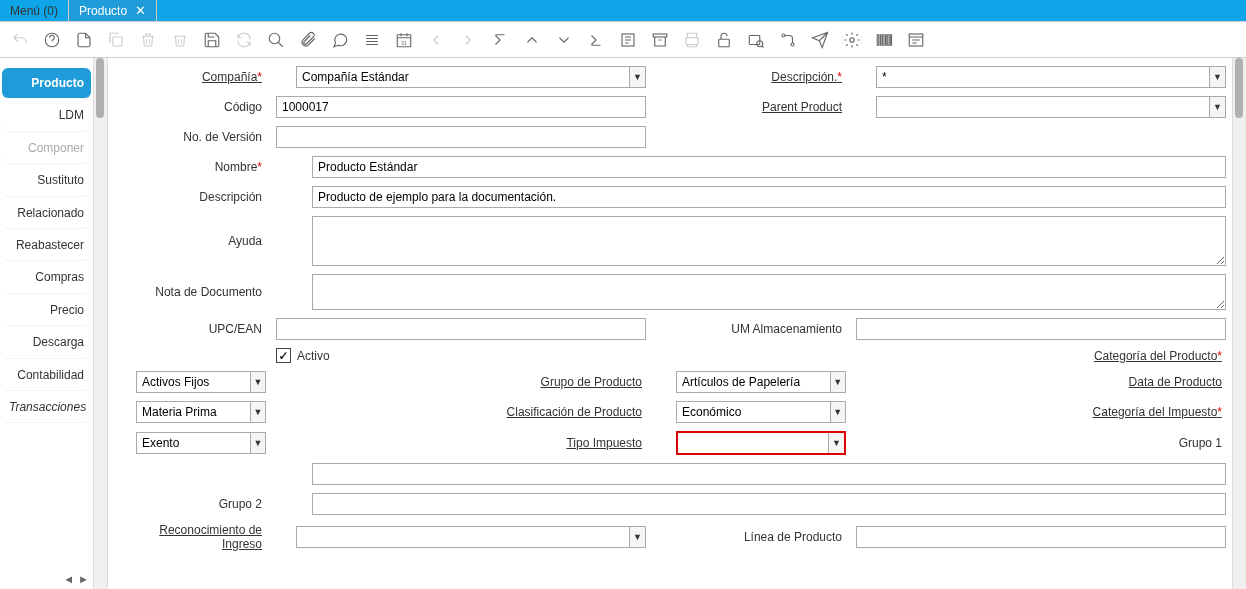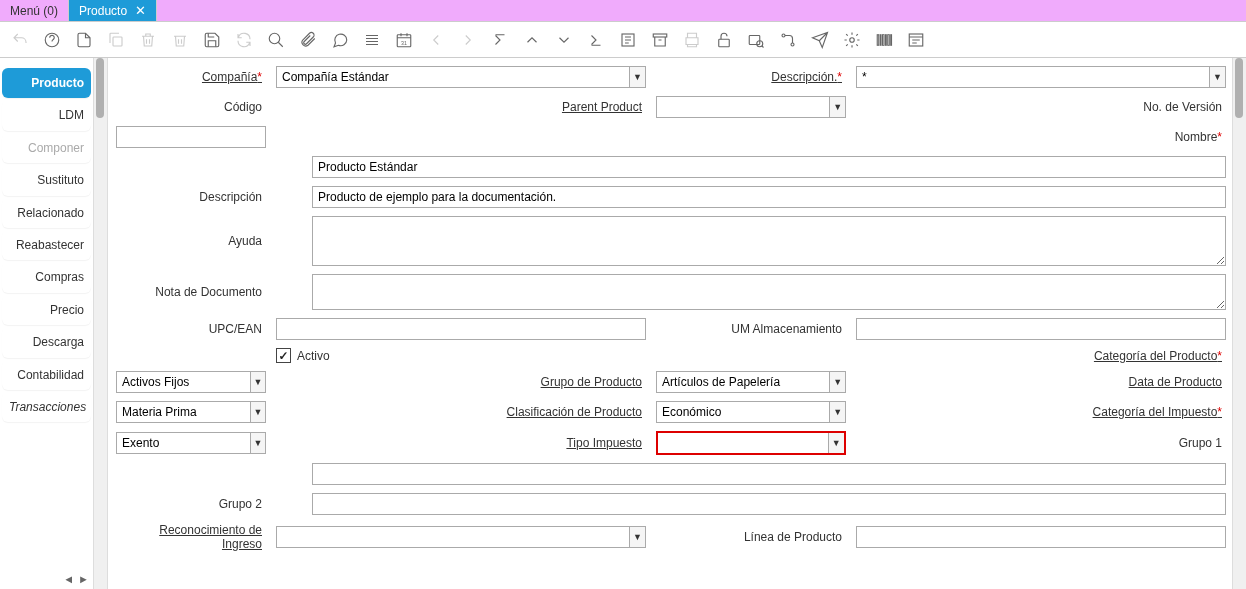--- a/index.html
+++ b/index.html
@@ -1,19 +1,19 @@
 <!DOCTYPE html>
 <html><head>
 <meta charset="utf-8">
 <style>
 * { box-sizing: border-box; margin: 0; padding: 0; }
 body { font-family: Arial, sans-serif; font-size: 12px; color: #333; background: #fff; width: 1246px; height: 589px; overflow: hidden; position: relative; }
 
 
-.tabs { display: flex; background: #f0abfc; border-bottom: 1px solid #ccc; height: 22px; }
+.tabs { display: flex; background: #0ea5e9; border-bottom: 1px solid #ccc; height: 22px; }
 .tab { padding: 3px 10px; font-size: 12px; border-right: 1px solid #ccc; display: flex; align-items: center; cursor: pointer; }
 .tab.active { background: #1e9bd8; color: #fff; }
 .tab .close { margin-left: 8px; font-size: 13px; color: #555; }
 .tab.active .close { color: #fff; }
 
 
 .toolbar { display: flex; align-items: center; height: 36px; padding: 4px 8px; border-bottom: 1px solid #ccc; gap: 8px; }
 .tool { width: 24px; height: 24px; display: flex; align-items: center; justify-content: center; cursor: pointer; color: #555; }
 .tool svg { width: 18px; height: 18px; stroke: #666; fill: none; stroke-width: 1.5; }
 .tool.disabled svg { stroke: #ccc; }
@@ -38,21 +38,21 @@
 
 .form { display: grid; grid-template-columns: 150px 370px 190px 370px; gap: 8px 10px; align-items: center; }
 .label { text-align: right; font-size: 12px; padding-right: 4px; }
 .label.link { text-decoration: underline; color: #333; }
 .req { color: #d00; }
 .field { display: flex; }
 .field input, .field textarea, .field select {
   width: 100%; border: 1px solid #aaa; padding: 3px 5px; font-size: 12px; font-family: inherit; background: #fff;
 }
 .field textarea { resize: both; }
-.combo { display: flex; width: 100%; }
+.combo { display: flex; width: 100%; margin-left: 20px; }
 .combo input { border-right: none; }
 .combo .dd { width: 18px; border: 1px solid #aaa; background: #f5f5f5; display: flex; align-items: center; justify-content: center; font-size: 9px; cursor: pointer; }
 .chk-wrap { display: flex; align-items: center; gap: 6px; }
 .chk { width: 15px; height: 15px; border: 1.5px solid #444; display: flex; align-items: center; justify-content: center; font-size: 12px; font-weight: bold; color: #222; cursor: pointer; }
 .full { grid-column: 2 / 5; margin-left: 36px; }
 .highlight { border: 2px solid #d00 !important; }
 .highlight input { border: none; }
 .highlight .dd { border: none; border-left: 1px solid #aaa; }
 </style>
 </head>
@@ -270,20 +270,23 @@
           </div>
         <div class="label link"><span>Descripción.</span><span class="req">*</span></div>
         <div class="field">
             <div class="combo">
               <input value="*" style="">
               <div class="dd">▼</div>
             </div>
           </div>
 
         <div class="label">Código</div>
+        <div class="field">
+            <input value="1000017" style="">
+          </div>
         <div class="label link">Parent Product</div>
         <div class="field">
             <div class="combo">
               <input value="" style="">
               <div class="dd">▼</div>
             </div>
           </div>
 
         <div class="label">No. de Versión</div>
         <div class="field">

